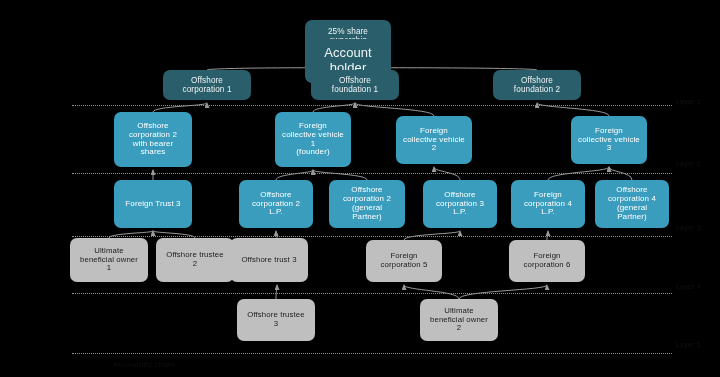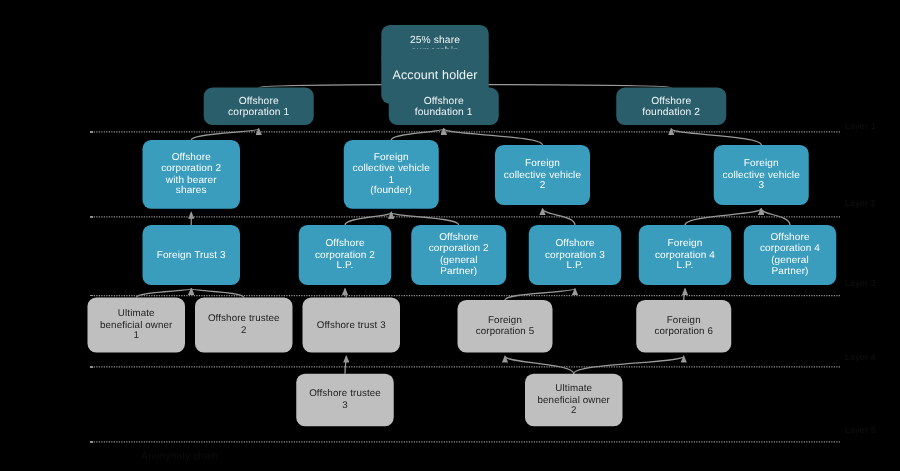--- a/index.html
+++ b/index.html
@@ -106,21 +106,21 @@
   <div id="divider-layer">
       <div class="divider" style="top: 105px;"></div>
       <div class="divider" style="top: 173px;"></div>
       <div class="divider" style="top: 236px;"></div>
       <div class="divider" style="top: 293px;"></div>
       <div class="divider" style="top: 353px;"></div>
     </div>
   <div id="node-layer">
       <div class="node teal-dark" style="left: 305px; top: 20px; width: 86px; height: 32px; font-size: 8.2px;">25% share
 ownership</div>
-      <div class="node teal-dark" style="left: 305px; top: 39px; width: 86px; height: 44px; font-size: 10px;">Account holder</div>
+      <div class="node teal-dark" style="left: 305px; top: 39px; width: 86px; height: 44px; font-size: 13px;">Account holder</div>
       <div class="node teal-dark" style="left: 163px; top: 70px; width: 88px; height: 30px; font-size: 8.2px;">Offshore
 corporation 1</div>
       <div class="node teal-dark" style="left: 311px; top: 70px; width: 88px; height: 30px; font-size: 8.2px;">Offshore
 foundation 1</div>
       <div class="node teal-dark" style="left: 493px; top: 70px; width: 88px; height: 30px; font-size: 8.2px;">Offshore
 foundation 2</div>
       <div class="node teal-light" style="left: 114px; top: 112px; width: 78px; height: 55px; font-size: 8px;">Offshore
 corporation 2
 with bearer
 shares</div>
@@ -150,21 +150,21 @@
 L.P.</div>
       <div class="node teal-light" style="left: 595px; top: 180px; width: 74px; height: 48px; font-size: 8px;">Offshore
 corporation 4
 (general
 Partner)</div>
       <div class="node gray" style="left: 70px; top: 238px; width: 78px; height: 44px; font-size: 7.8px;">Ultimate
 beneficial owner
 1</div>
       <div class="node gray" style="left: 156px; top: 238px; width: 78px; height: 44px; font-size: 7.8px;">Offshore trustee
 2</div>
-      <div class="node gray" style="left: 242px; top: 238px; width: 78px; height: 44px; font-size: 7.8px;">Offshore trust 3</div>
+      <div class="node gray" style="left: 230px; top: 238px; width: 78px; height: 44px; font-size: 7.8px;">Offshore trust 3</div>
       <div class="node gray" style="left: 366px; top: 240px; width: 76px; height: 42px; font-size: 7.8px;">Foreign
 corporation 5</div>
       <div class="node gray" style="left: 509px; top: 240px; width: 76px; height: 42px; font-size: 7.8px;">Foreign
 corporation 6</div>
       <div class="node gray" style="left: 237px; top: 299px; width: 78px; height: 42px; font-size: 7.8px;">Offshore trustee
 3</div>
       <div class="node gray" style="left: 420px; top: 299px; width: 78px; height: 42px; font-size: 7.8px;">Ultimate
 beneficial owner
 2</div>
     </div>

